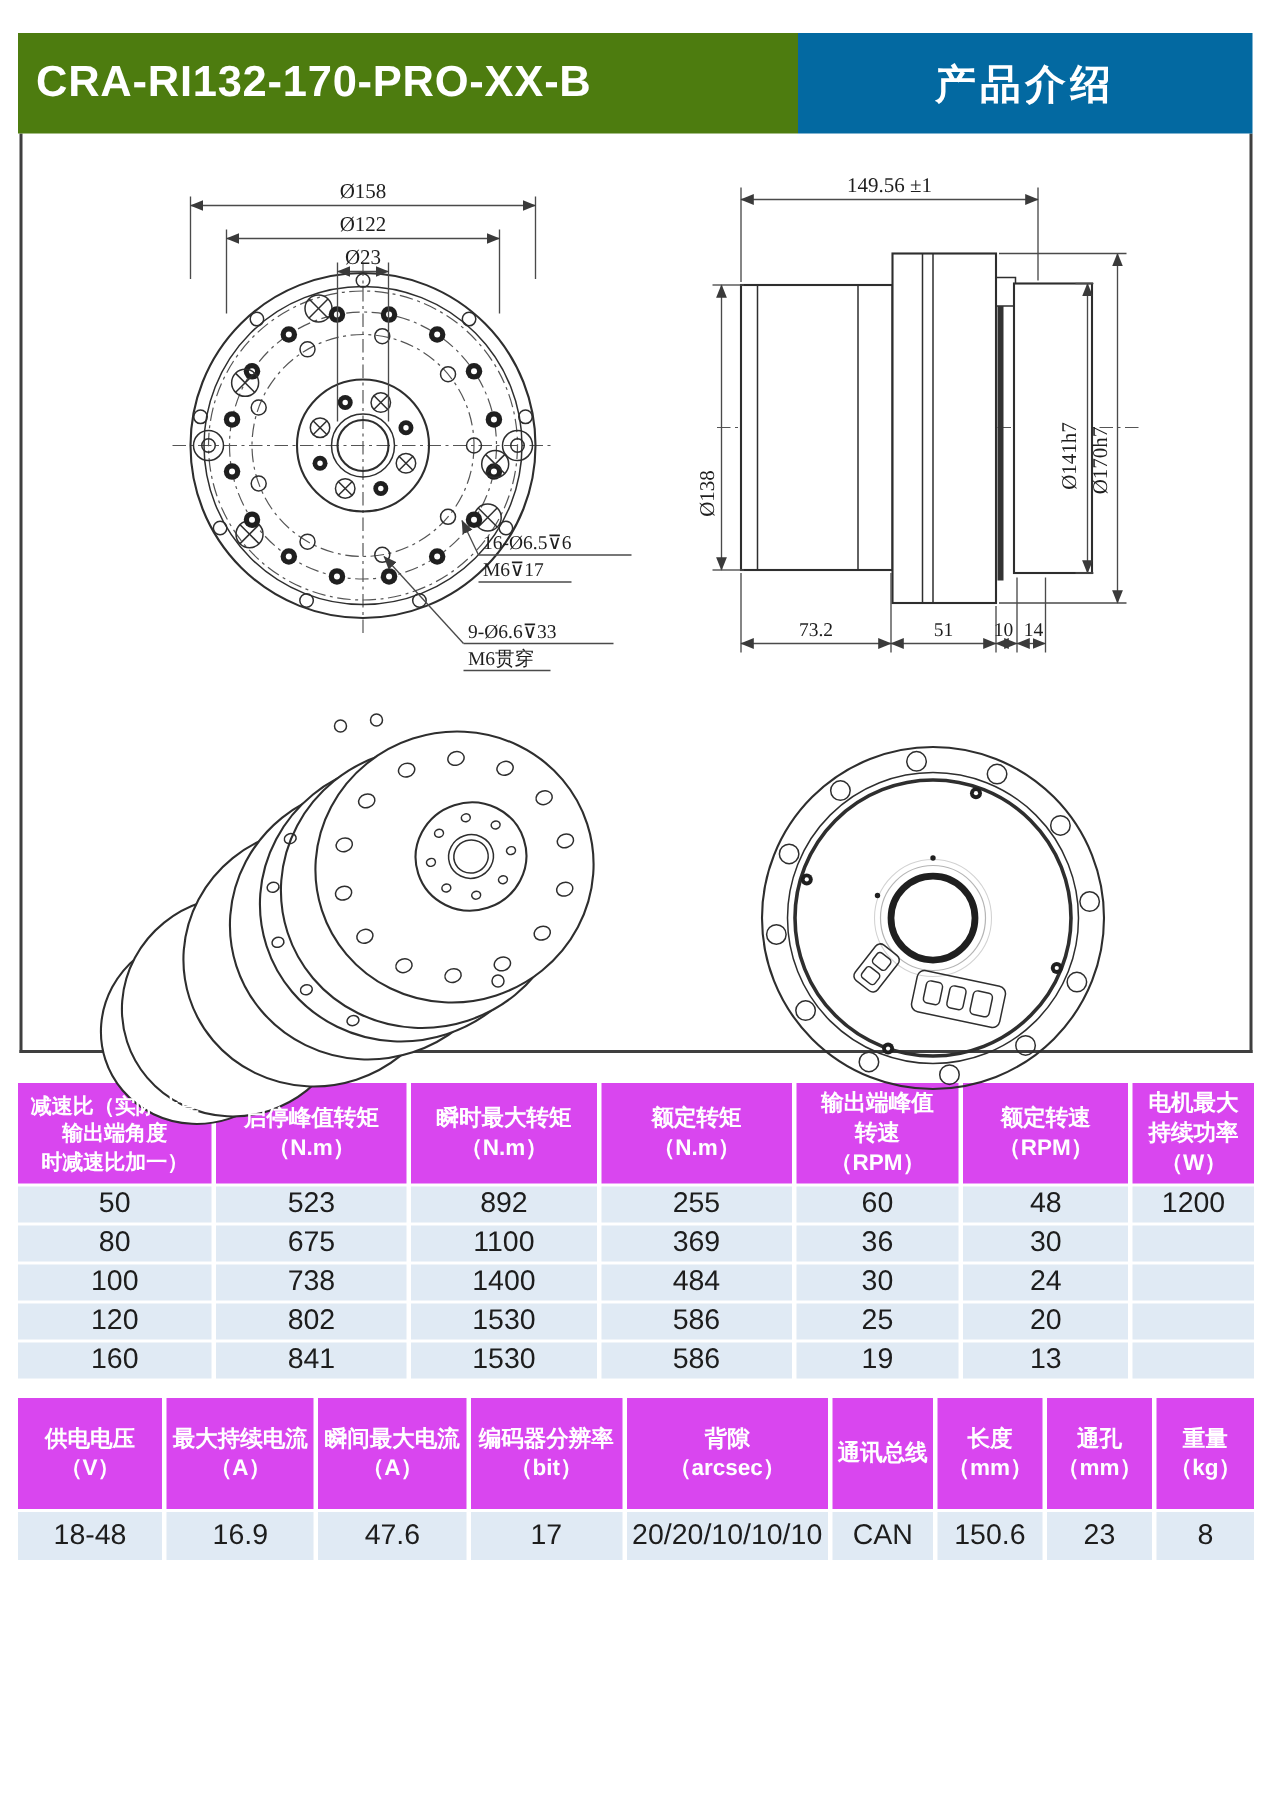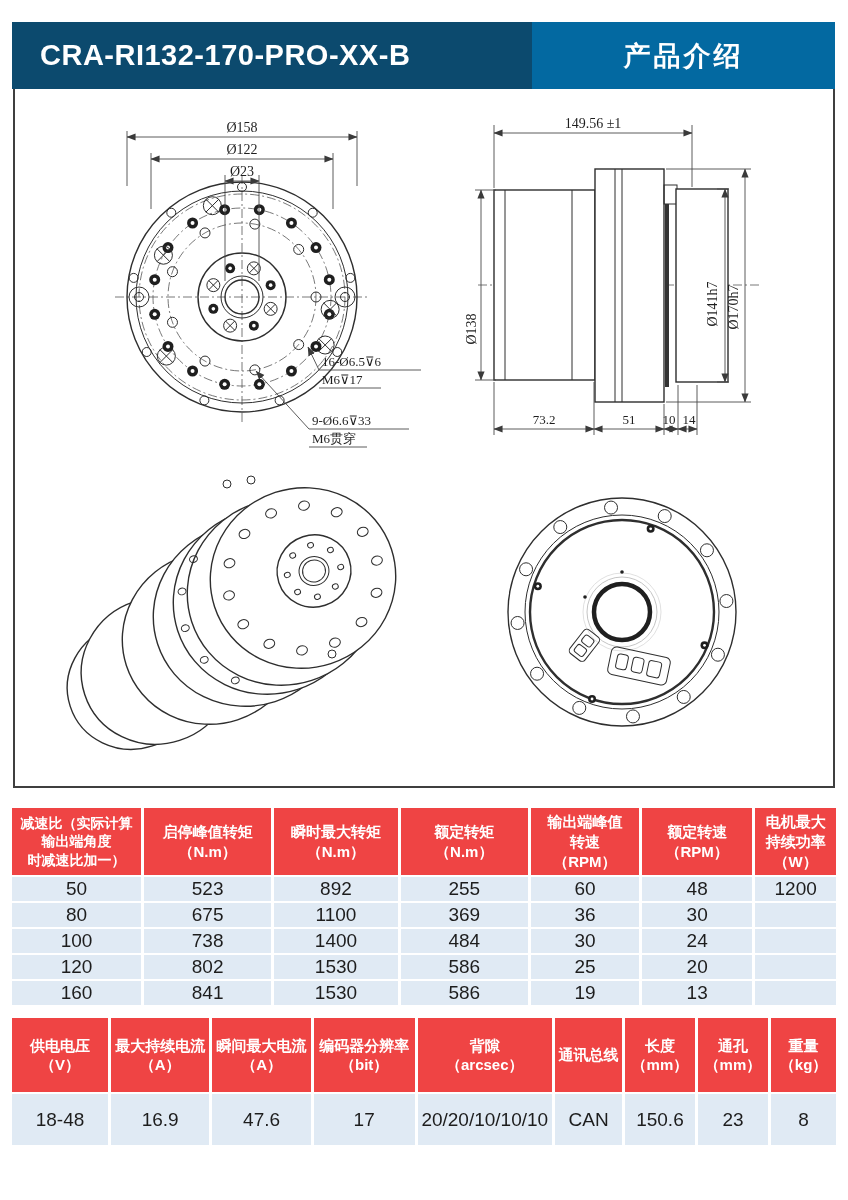--- a/index.html
+++ b/index.html
@@ -4,64 +4,64 @@
 <style>
   * { box-sizing: border-box; }
   html,body { margin:0; padding:0; }
   body {
     width:848px; height:1200px; background:#ffffff; position:relative;
     font-family:"Liberation Sans", sans-serif; overflow:hidden;
   }
   .top-spacer { height:22px; }
   .header-bar { display:flex; margin:0 13px 0 12px; height:67px; }
   .bar-left {
-    flex:0 0 520px; background:#0c4a6e; color:#fff; display:flex; align-items:center;
-    padding-left:28px; font-size:29px; font-weight:600; letter-spacing:0.5px;
+    flex:0 0 520px; background:#4d7c0f; color:#fff; display:flex; align-items:center;
+    padding-left:12px; font-size:29px; font-weight:600; letter-spacing:0.5px;
   }
   .bar-right {
     flex:1; background:#0369a1; color:#fff; display:flex; align-items:center;
     justify-content:center; font-size:27px; font-weight:700; letter-spacing:3px;
   }
   .drawing-box {
-    margin:0 13px; height:699px; border:2px solid #3f3f3f; border-top:0;
+    margin:0 13px; height:613px; border:2px solid #3f3f3f; border-top:0;
     background:#fff;
   }
   .drawing-box svg { display:block; }
 
   
   .ln  { fill:none; stroke:#2e2e2e; stroke-width:1.4; }
   .lnT { fill:none; stroke:#2e2e2e; stroke-width:1; }
   .lnW { fill:#ffffff; stroke:#2e2e2e; stroke-width:1.4; }
   .fillD { fill:#1f1f1f; stroke:none; }
   .dash { fill:none; stroke:#555; stroke-width:0.8; stroke-dasharray:9 3 2 3; }
   .dim  { fill:none; stroke:#4a4a4a; stroke-width:0.9; }
   .dimtxt { font-family:"Liberation Serif", serif; font-size:14px; fill:#1e1e1e; }
   .dimtxtS { font-family:"Liberation Serif", serif; font-size:13px; fill:#1e1e1e; }
 
   
   table.spec {
     width:830px; margin:0 auto; border-collapse:separate; border-spacing:3px 2px;
     table-layout:fixed;
   }
   table.spec th {
-    background:#ef4444; color:#ffffff; font-weight:700; font-size:15px;
+    background:#d946ef; color:#ffffff; font-weight:700; font-size:15px;
     line-height:1.32; white-space:pre-line; text-align:center; vertical-align:middle;
     padding:4px 1px;
   }
   table.spec td {
     background:#e0eaf4; color:#1d1d1d; font-size:19px; text-align:center;
     vertical-align:middle;
   }
   table.t1 { margin-top:18px; }
   table.t1 th { height:66px; }
   table.t1 th:first-child { font-size:14px; }
   table.t1 td { height:17px; }
   table.t2 { margin-top:9px; }
   table.t2 th { height:74px; }
-  table.t2 td { height:51px;margin-left:40px; }
+  table.t2 td { height:32px;margin-left:40px; }
 </style>
 </head>
 <body>
 
 <div class="top-spacer"></div>
 
 <div class="header-bar">
   <div class="bar-left">CRA-RI132-170-PRO-XX-B</div>
   <div class="bar-right">产品介绍</div>
 </div>

